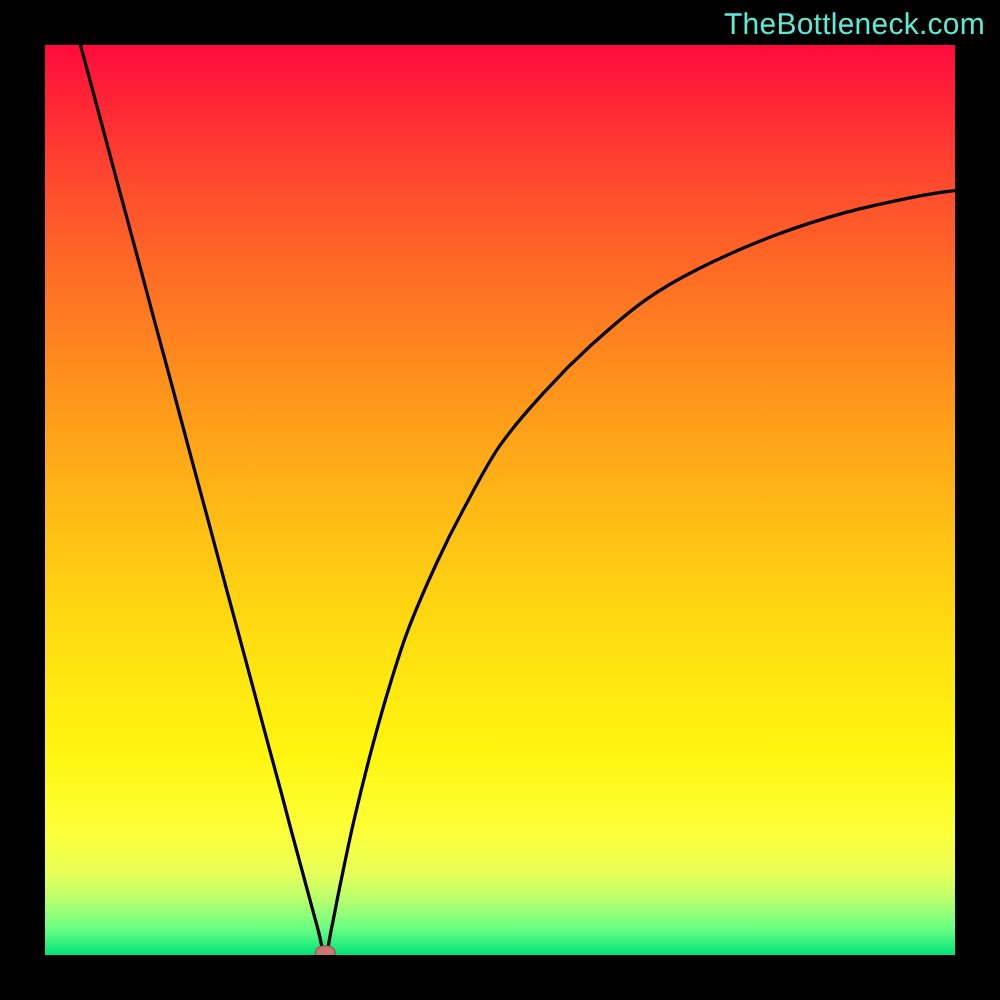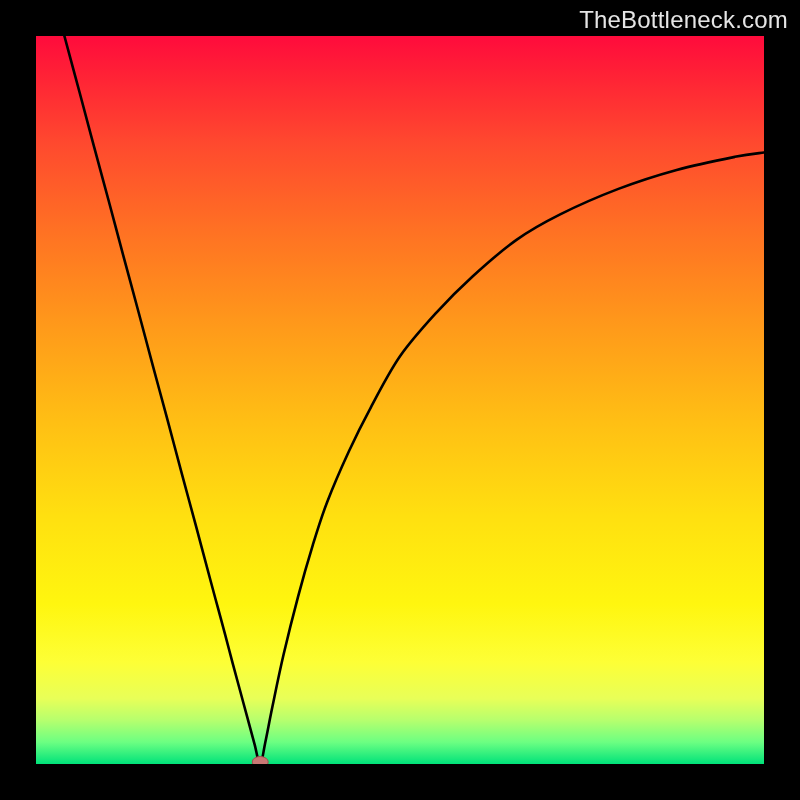--- a/index.html
+++ b/index.html
@@ -46,21 +46,21 @@
       #e8ff58 91%,
       #b6ff6e 94%,
       #6cff82 97%,
       #00e27a 100%
     );
   }
   .watermark {
     position: absolute;
     top: 6px;
     right: 12px;
-    color: #e5e5e5;
+    color: #5eead4;
     font-size: 24px;
     letter-spacing: 0.2px;
     font-weight: 400;
   }
   svg.curve {
     position: absolute;
     left: 0;
     top: 0;
     width: 100%;
     height: 100%;

